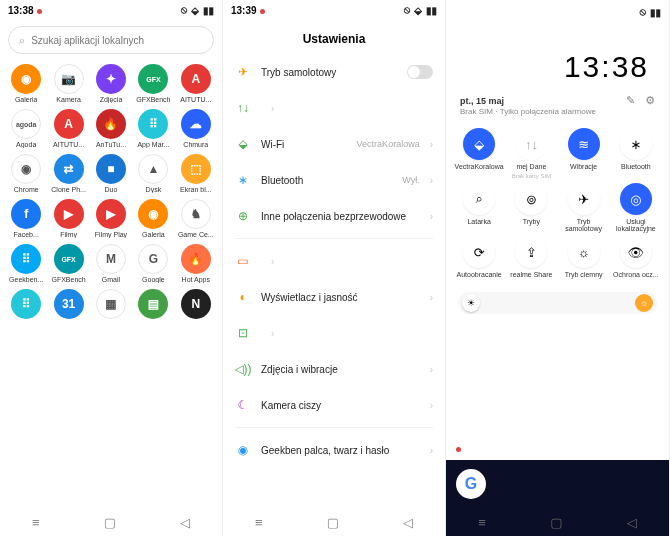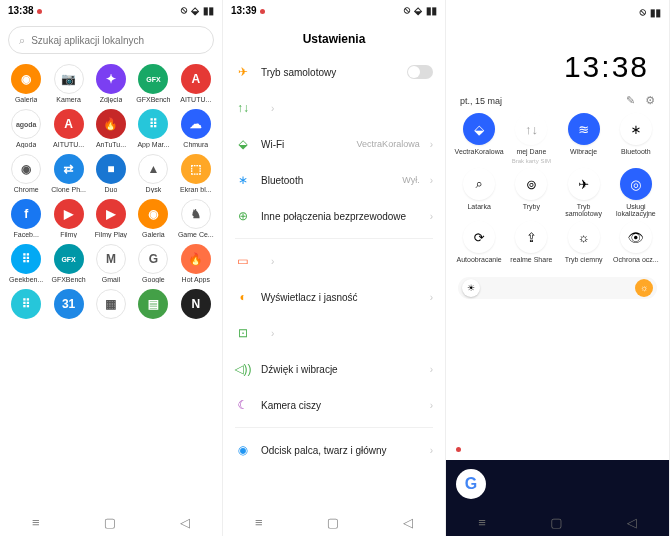--- a/index.html
+++ b/index.html
@@ -23,21 +23,21 @@
 .sitem{display:flex;align-items:center;padding:10px 0;gap:10px}
 .sicon2{width:16px;height:16px;display:flex;align-items:center;justify-content:center;font-size:12px}
 .slabel{flex:1;font-size:10px;color:#222}
 .sright{font-size:9px;color:#aaa}
 .chev{color:#ccc;font-size:10px}
 .hr{height:1px;background:#f0f0f0;margin:4px 0}
 .toggle{width:26px;height:14px;background:#ddd;border-radius:7px;position:relative}
 .toggle::after{content:'';width:12px;height:12px;background:#fff;border-radius:50%;position:absolute;top:1px;left:1px}
 .clock{font-size:30px;font-weight:400;text-align:right;padding:30px 20px 10px;letter-spacing:2px}
 .qhead{display:flex;align-items:center;padding:0 14px;gap:8px;font-size:9px}
-.qdate{color:#333;font-weight:400}
+.qdate{color:#333;font-weight:700}
 .qsub{font-size:8px;color:#888;padding:0 14px 6px}
 .qgrid{display:grid;grid-template-columns:repeat(4,1fr);gap:4px 2px;padding:6px 8px}
 .qs{display:flex;flex-direction:column;align-items:center;gap:3px}
 .qicon{width:32px;height:32px;border-radius:50%;background:#fff;display:flex;align-items:center;justify-content:center;font-size:13px;box-shadow:0 1px 2px rgba(0,0,0,0.08)}
 .qicon.on{background:#2962ff;color:#fff}
 .qlabel{font-size:7px;color:#333;text-align:center}
 .qsubl{font-size:6px;color:#bbb;text-align:center}
 .bright{margin:8px 12px;height:22px;background:#f7f7f7;border-radius:11px;display:flex;align-items:center;padding:0 4px;justify-content:space-between}
 .bcircle{width:18px;height:18px;background:#fff;border-radius:50%;box-shadow:0 1px 2px rgba(0,0,0,0.2);display:flex;align-items:center;justify-content:center;font-size:9px}
 .bauto{width:18px;height:18px;background:#ffa726;border-radius:50%;display:flex;align-items:center;justify-content:center;font-size:9px;color:#fff}
@@ -245,34 +245,34 @@
         <span class="sright"></span>
         <span class="chev">›</span>
       </div>
       <div class="sitem">
         <div class="sicon2" style="color:#4caf50">⊡</div>
         <span class="sright"></span>
         <span class="chev">›</span>
       </div>
       <div class="sitem">
         <div class="sicon2" style="color:#4caf50">◁))</div>
-        <div class="slabel">Dźwięk i wibracje</div>
+        <div class="slabel">Zdjęcia i wibracje</div>
         <span class="sright"></span>
         <span class="chev">›</span>
       </div>
       <div class="sitem">
         <div class="sicon2" style="color:#9c27b0">☾</div>
         <div class="slabel">Kamera ciszy</div>
         <span class="sright"></span>
         <span class="chev">›</span>
       </div>
       <div class="hr"></div>
       <div class="sitem">
         <div class="sicon2" style="color:#2196f3">◉</div>
-        <div class="slabel">Odcisk palca, twarz i główny</div>
+        <div class="slabel">Geekben palca, twarz i hasło</div>
         <span class="sright"></span>
         <span class="chev">›</span>
       </div>
     </div>
   <div class="nav">
     <span>≡</span>
     <span>▢</span>
     <span>◁</span>
   </div>
 </div>
@@ -286,20 +286,21 @@
       </span>
   </div>
   <div class="clock">13:38</div>
   <div class="qhead">
     <span class="qdate">pt., 15 maj</span>
     <span class="hicon">
         <span>✎</span>
         <span>⚙</span>
       </span>
   </div>
+  <div class="qsub">Brak SIM · Tylko połączenia alarmowe</div>
   <div class="qgrid" id="qgrid">
       <div class="qs">
         <div class="qicon on" style="">⬙</div>
         <div class="qlabel">VectraKoralowa</div>
       </div>
       <div class="qs">
         <div class="qicon " style="opacity:0.4;">↑↓</div>
         <div class="qlabel">mej   Dane</div>
         <div class="qsubl">Brak karty SIM</div>
       </div>

